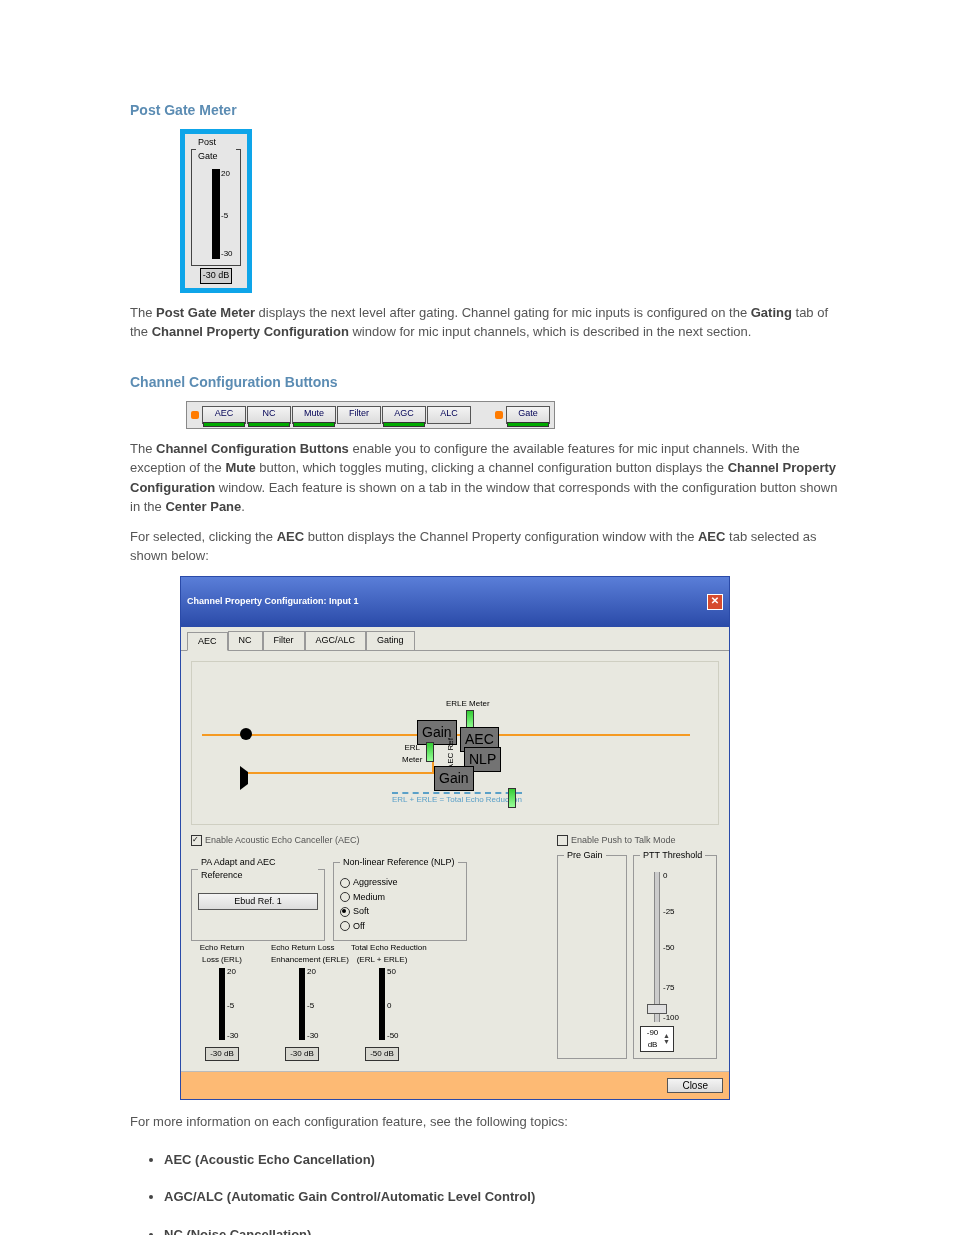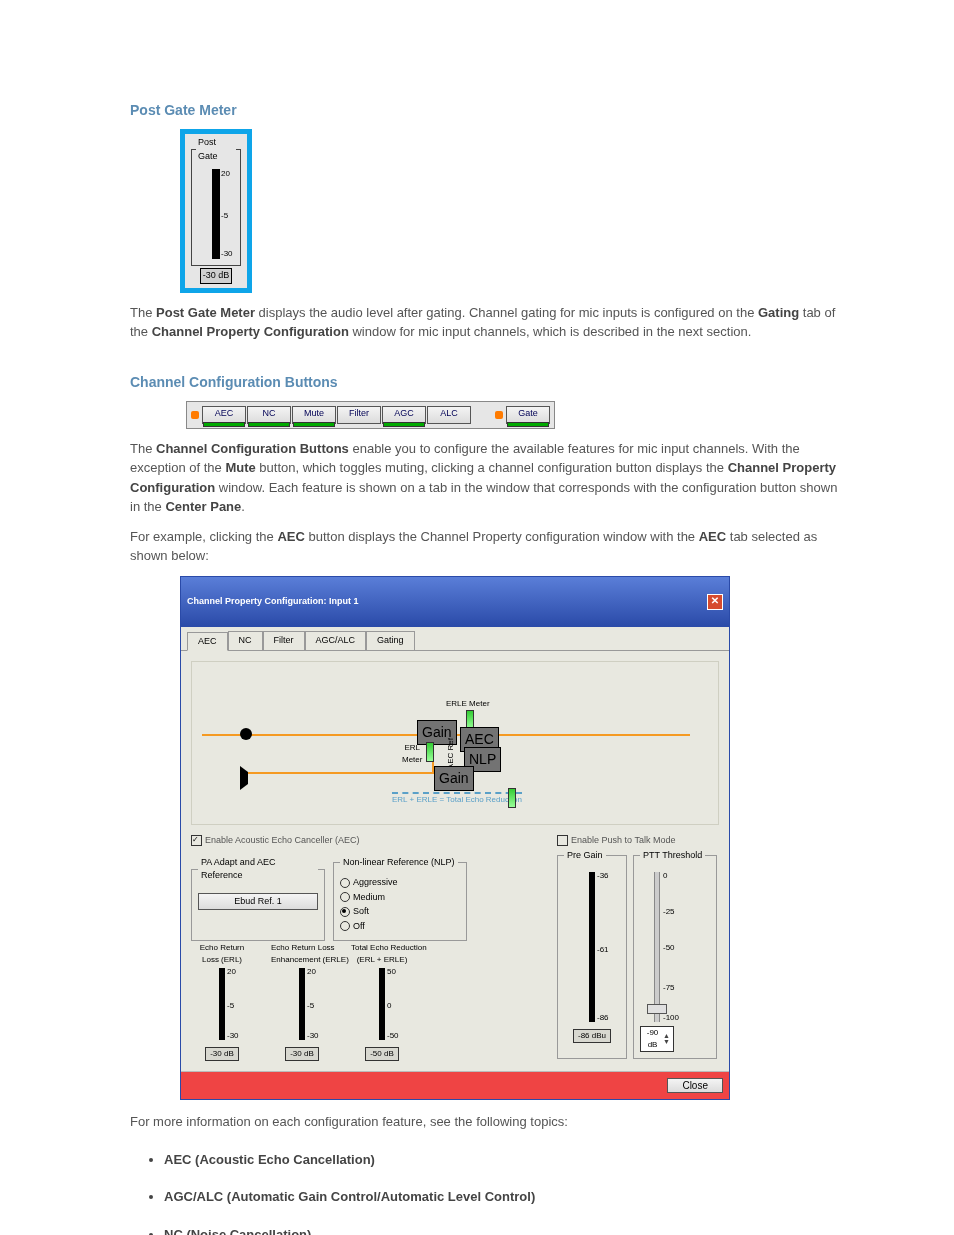--- a/index.html
+++ b/index.html
@@ -279,21 +279,21 @@
     align-items: center;
     gap: 2px;
   }
   .spin .arrows { font-size: 7px; line-height: 6px; color: #444; }
 
   .close-row {
     display: flex;
     justify-content: flex-end;
     padding: 6px;
     border-top: 1px solid #bbb;
-    background: #ef4444;
+    background: #fdba74;
   }
   .close-row button {
     font-size: 10px;
     padding: 1px 14px;
     border: 1px solid #555;
     background: linear-gradient(#f4f4f4, #dcdcdc);
     cursor: pointer;
   }
 </style>
 </head>
@@ -307,21 +307,21 @@
     <div class="meter-bar">
       <span class="tick top">20</span>
       <span class="tick mid">-5</span>
       <span class="tick bot">-30</span>
     </div>
   </fieldset>
   <span class="meter-val">-30 dB</span>
 </div>
 
 <p>
-  <span>The </span><b>Post Gate Meter</b><span> displays  the audio level after gating. Channel gating for mic inputs is configured on the </span><b>Gating</b><span> tab of the </span><b>Channel Property Configuration</b><span> window for mic input channels, which is described in the next section.</span>
+  <span>The </span><b>Post Gate Meter</b><span> displays  the next level after gating. Channel gating for mic inputs is configured on the </span><b>Gating</b><span> tab of the </span><b>Channel Property Configuration</b><span> window for mic input channels, which is described in the next section.</span>
 </p>
 
 <h3 class="section-head">Channel Configuration Buttons</h3>
 
 <div class="btn-row">
   <div class="led"></div>
   <div class="cfg-btn"><span>AEC</span><div class="underbar"></div></div>
   <div class="cfg-btn"><span>NC</span><div class="underbar"></div></div>
   <div class="cfg-btn"><span>Mute</span><div class="underbar"></div></div>
   <div class="cfg-btn"><span>Filter</span></div>
@@ -330,21 +330,21 @@
   <div class="gap"></div>
   <div class="led"></div>
   <div class="cfg-btn"><span>Gate</span><div class="underbar"></div></div>
 </div>
 
 <p>
   <span>The </span><b>Channel Configuration Buttons</b><span> enable you to configure the available features for mic input channels. With the exception of the </span><b>Mute</b><span> button, which toggles muting, clicking a channel configuration button displays the </span><b>Channel Property Configuration</b><span> window. Each feature is shown on a tab in the window that corresponds with the configuration button shown in the </span><b>Center Pane</b><span>.</span>
 </p>
 
 <p>
-  <span>For example, clicking the </span><b>AEC</b><span> button displays the Channel Property configuration window with the </span><b>AEC</b><span> tab selected as shown below:</span>
+  <span>For selected, clicking the </span><b>AEC</b><span> button displays the Channel Property configuration window with the </span><b>AEC</b><span> tab selected as shown below:</span>
 </p>
 
 <div class="win">
   <div class="titlebar">
     <span>Channel Property Configuration: Input 1</span>
     <div class="closebox">✕</div>
   </div>
   <div class="tabs">
     <div class="tab active">AEC</div>
     <div class="tab">NC</div>
@@ -442,28 +442,20 @@
       </div>
 
       <div style="width:162px;">
         <div class="radio-row">
           <span class="chk"></span>
           <span>Enable Push to Talk Mode</span>
         </div>
         <div class="ptt-group">
           <fieldset class="grp" style="width:56px;">
             <legend>Pre Gain</legend>
-            <div class="vmeter" style="width:auto;">
-              <div class="bar" style="height:150px;">
-                <span class="mtick" style="top:-2px;">-36</span>
-                <span class="mtick" style="top:72px;">-61</span>
-                <span class="mtick" style="bottom:-2px;">-86</span>
-              </div>
-              <span class="val">-86 dBu</span>
-            </div>
           </fieldset>
           <fieldset class="grp" style="width:70px;">
             <legend>PTT Threshold</legend>
             <div class="slider-col">
               <div class="slider-track">
                 <span class="s-tick" style="top:-2px;">0</span>
                 <span class="s-tick" style="top:34px;">-25</span>
                 <span class="s-tick" style="top:70px;">-50</span>
                 <span class="s-tick" style="top:110px;">-75</span>
                 <span class="s-tick" style="bottom:-2px;">-100</span>

